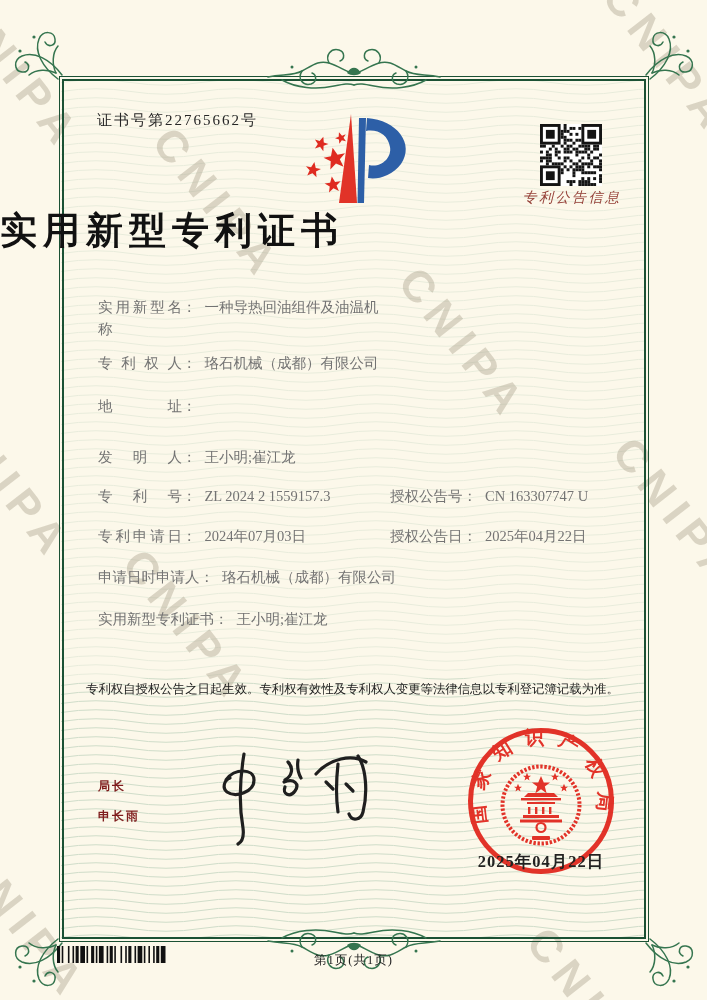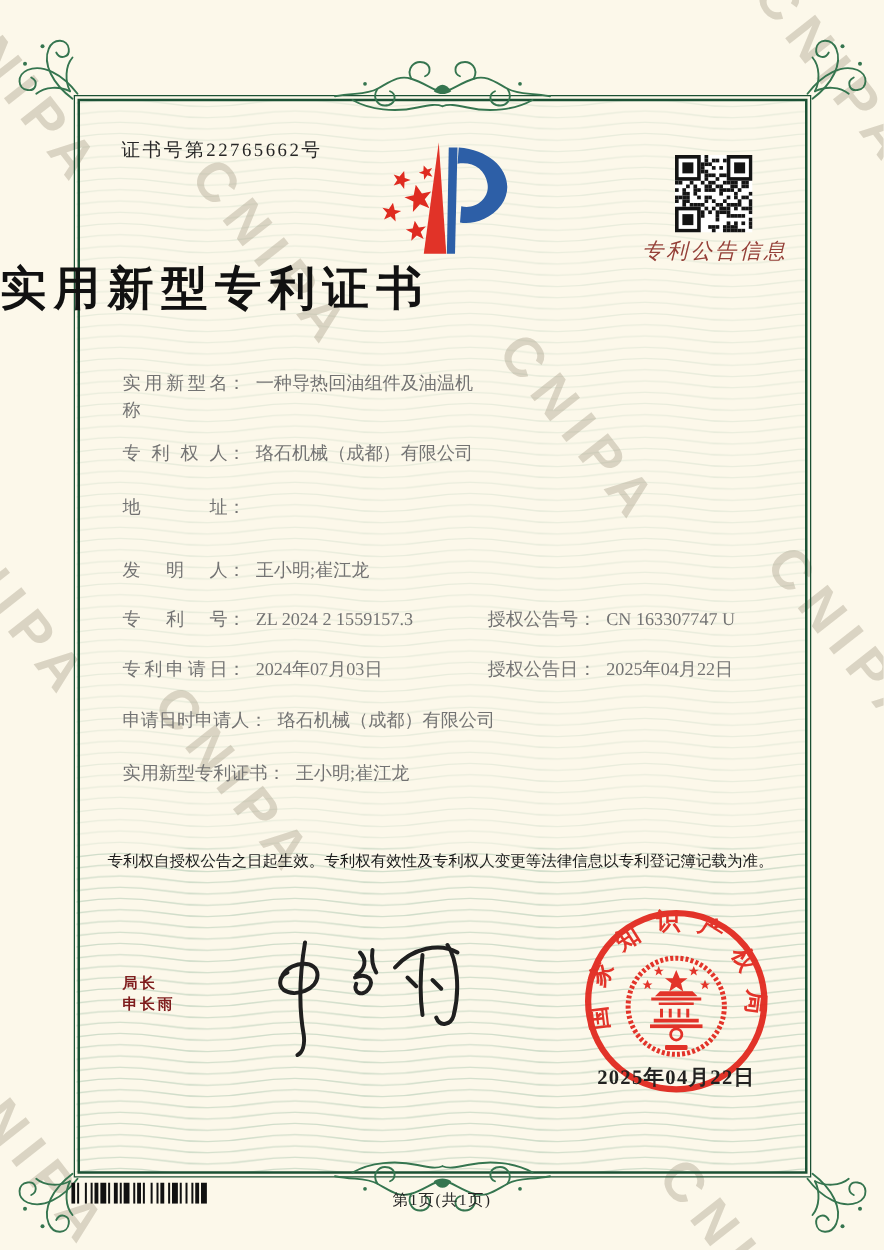--- a/index.html
+++ b/index.html
@@ -19,21 +19,21 @@
 
   .inner-frame{position:absolute;left:59px;top:76px;width:588px;height:864px;
       border:1px solid #1b5134;z-index:2;pointer-events:none;}
   .inner-frame::before{content:"";position:absolute;inset:2px;border:2px solid #1b5134;}
 
   .cert-no{position:absolute;left:97px;top:111px;font-size:15px;letter-spacing:2px;color:#262626;z-index:3;}
 
   .logo{position:absolute;left:293px;top:106px;z-index:3;}
   .qr{position:absolute;left:540px;top:124px;z-index:3;}
   .qr-caption{position:absolute;left:512px;top:189px;width:120px;text-align:center;
-      font-size:17px;font-style:italic;letter-spacing:2.5px;color:#954038;z-index:3;}
+      font-size:14px;font-style:italic;letter-spacing:2.5px;color:#954038;z-index:3;}
 
   .title{position:absolute;left:0;right:0;top:206px;margin:0;
       font-size:37px;font-weight:bold;letter-spacing:6px;color:#111;z-index:3;}
 
   .row{position:absolute;left:98px;width:512px;display:flex;align-items:flex-start;
       font-size:14.5px;line-height:1.52;color:#737373;z-index:3;}
   .row .lbl{flex:none;width:84px;text-align:justify;text-align-last:justify;}
   .row .colon{flex:none;margin-right:8px;}
   .row .val{flex:none;max-width:406px;}
   .row.plain .lbl{width:auto;text-align-last:auto;}
@@ -44,21 +44,21 @@
   .r5{top:485px}.r6{top:525px}.r7{top:566px}.r8{top:608px}
 
   .legal{position:absolute;left:86px;top:678px;width:537px;font-size:12.4px;
       line-height:22px;color:#1c1c1c;z-index:3;}
   .legal .l1{padding-left:22px;white-space:nowrap;}
   .legal .l2{white-space:nowrap;}
 
   .sig-block{position:absolute;left:98px;top:778px;z-index:3;
       font-family:"Liberation Sans","DejaVu Sans",sans-serif;font-weight:700;
       font-size:12px;letter-spacing:2px;color:#7f1d1d;}
-  .sig-block .sig-name{}
+  .sig-block .sig-name{margin-top:13px;}
   .signature{position:absolute;left:200px;top:740px;z-index:3;}
 
   .seal{position:absolute;left:452px;top:712px;z-index:4;}
   .seal text{font-family:"Liberation Serif","DejaVu Serif",serif;}
 
   .footer{position:absolute;left:0;right:0;top:904px;text-align:center;
       font-size:12.5px;letter-spacing:1px;color:#242424;z-index:3;margin-top:48px;}
   .barcode{position:absolute;left:57px;top:946px;z-index:3;}
 </style>
 </head>

